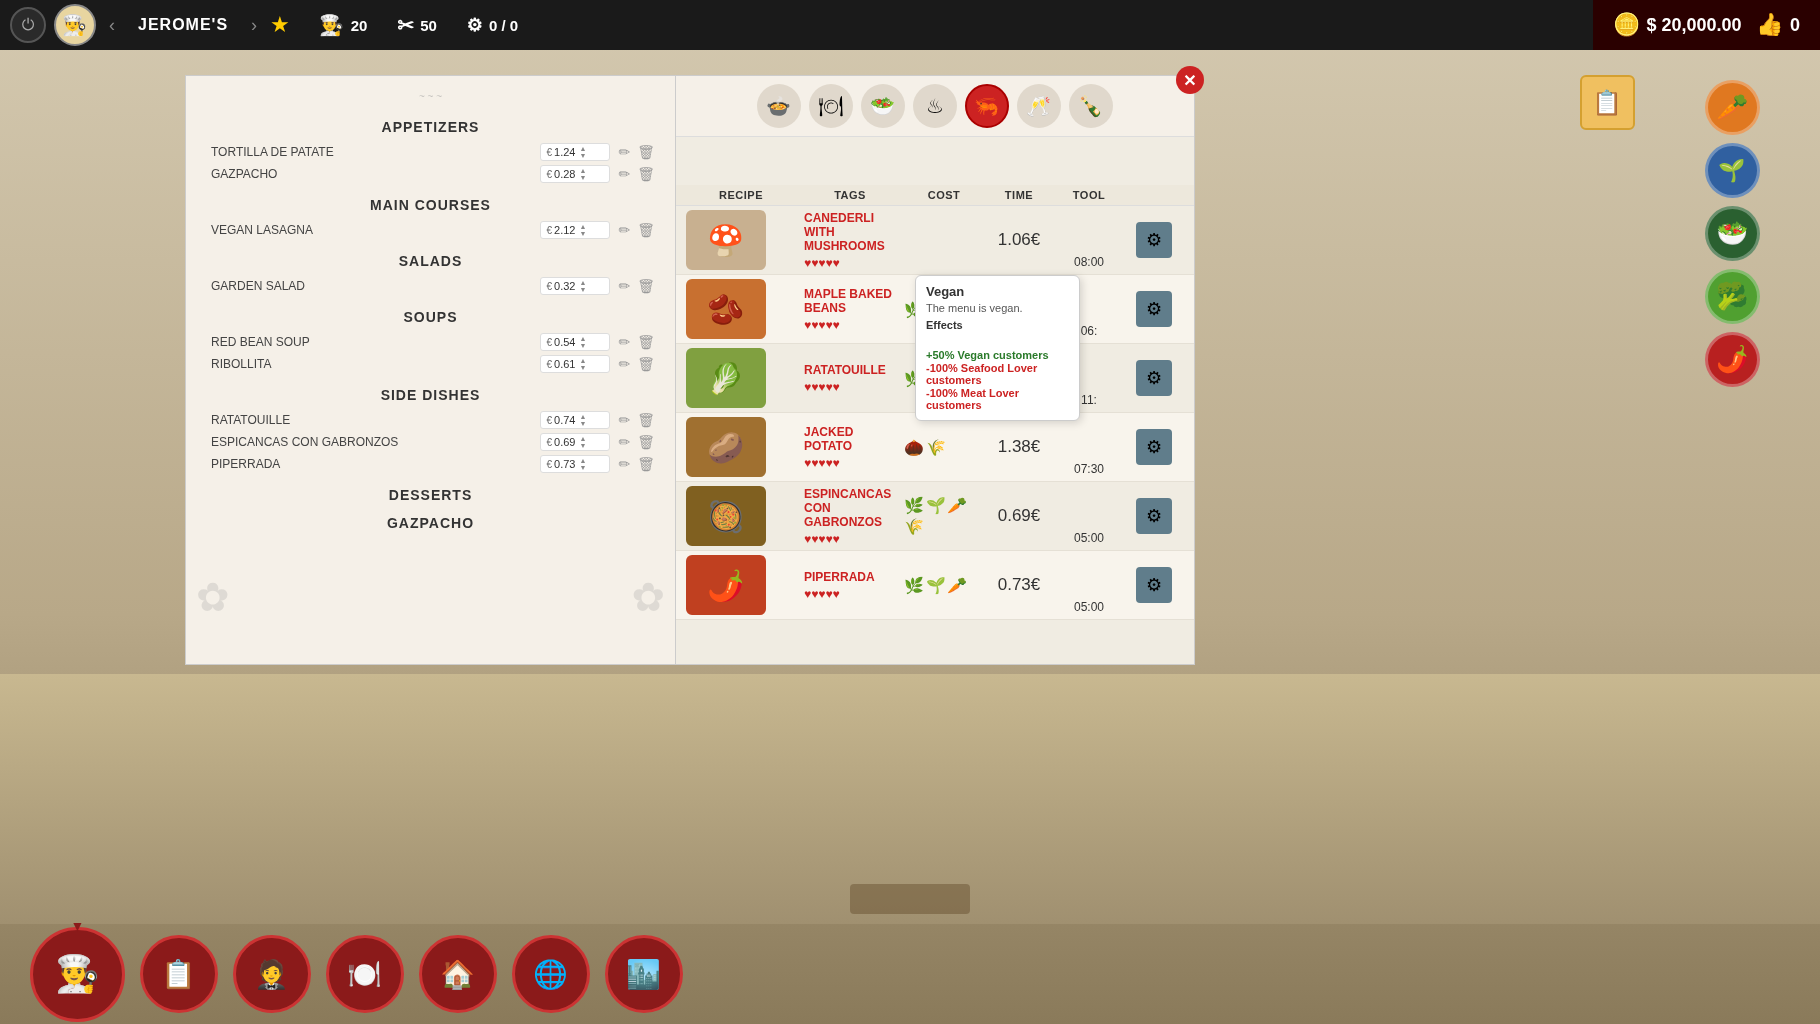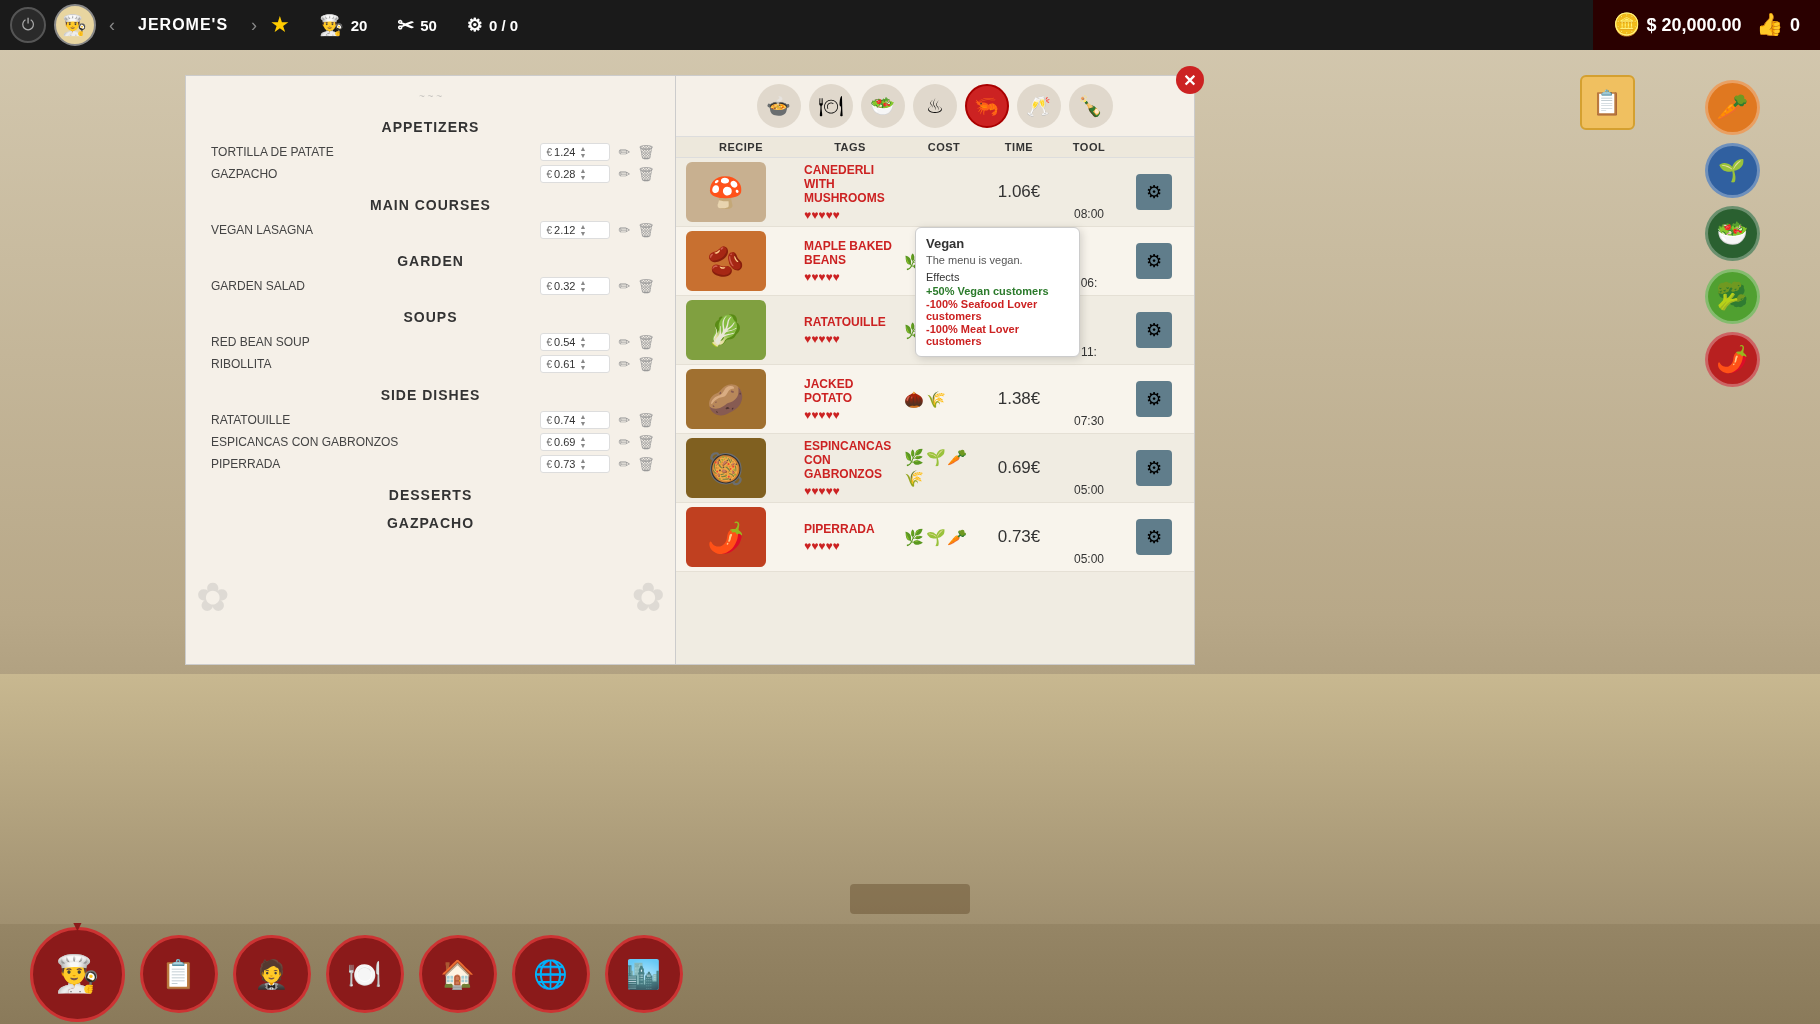--- a/index.html
+++ b/index.html
@@ -228,20 +228,21 @@
     .filter-icon.active { background: #cc2222; border-color: #aa0000; }
     .filter-icon.inactive { background: #e0d8cc; }
 
     
     .recipe-headers {
       display: grid;
       grid-template-columns: 110px 1fr 80px 70px 70px 60px;
       padding: 4px 10px;
       background: #ede8dc;
       border-bottom: 1px solid #ddd;
+      margin-top: 48px;
     }
     .recipe-header-cell {
       font-size: 11px;
       font-weight: bold;
       color: #333;
       text-align: center;
       letter-spacing: 0.5px;
     }
 
     
@@ -318,21 +319,21 @@
       border: 1px solid #ccc;
       border-radius: 6px;
       padding: 8px 10px;
       width: 165px;
       z-index: 200;
       box-shadow: 2px 2px 8px rgba(0,0,0,0.15);
       font-size: 11px;
     }
     .tooltip-title { font-weight: bold; font-size: 13px; margin-bottom: 3px; color: #333; }
     .tooltip-subtitle { color: #555; margin-bottom: 5px; }
-    .tooltip-effects-header { font-weight: normal; color: #333; margin-bottom: 2px; }
+    .tooltip-effects-header { font-weight: bold; color: #333; margin-bottom: 18px; }
     .tooltip-effect { margin: 1px 0; font-weight: bold; }
     .tooltip-effect.positive { color: #2a7a2a; }
     .tooltip-effect.negative { color: #cc2222; }
 
     
     .menu-book-icon {
       position: absolute;
       top: 75px;
       right: 185px;
       width: 55px; height: 55px;
@@ -547,21 +548,21 @@
           <span>2.12</span>
           <div class="price-arrows">
               <span class="price-arrow">▲</span>
               <span class="price-arrow">▼</span>
             </div>
         </div>
         <span class="menu-item-edit">✏</span>
         <span class="menu-item-delete">🗑</span>
       </div>
 
-      <div class="menu-section-header">GARDEN</div>
+      <div class="menu-section-header">SALADS</div>
       <div class="menu-item-row">
         <span class="menu-item-name">GARDEN SALAD</span>
         <div class="menu-item-price">
           <span class="euro-sign">€</span>
           <span>0.32</span>
           <div class="price-arrows">
               <span class="price-arrow">▲</span>
               <span class="price-arrow">▼</span>
             </div>
         </div>

